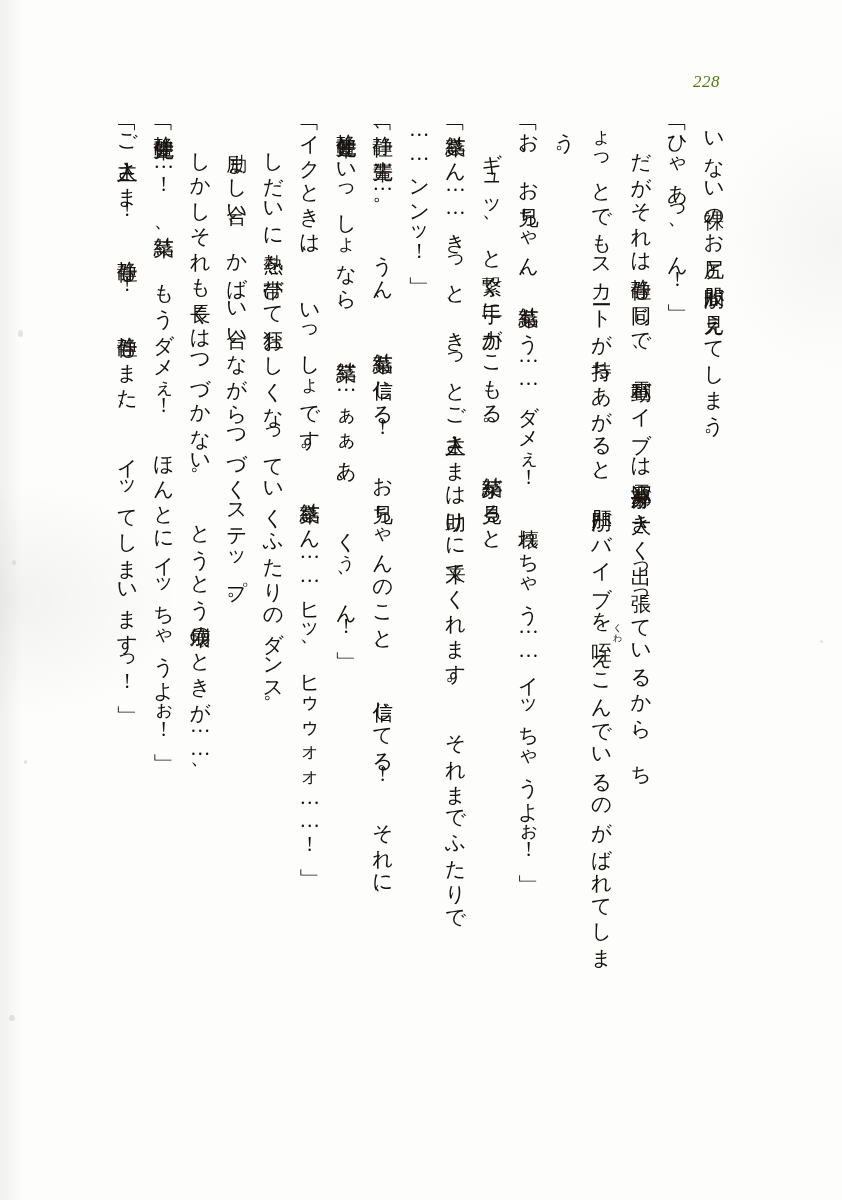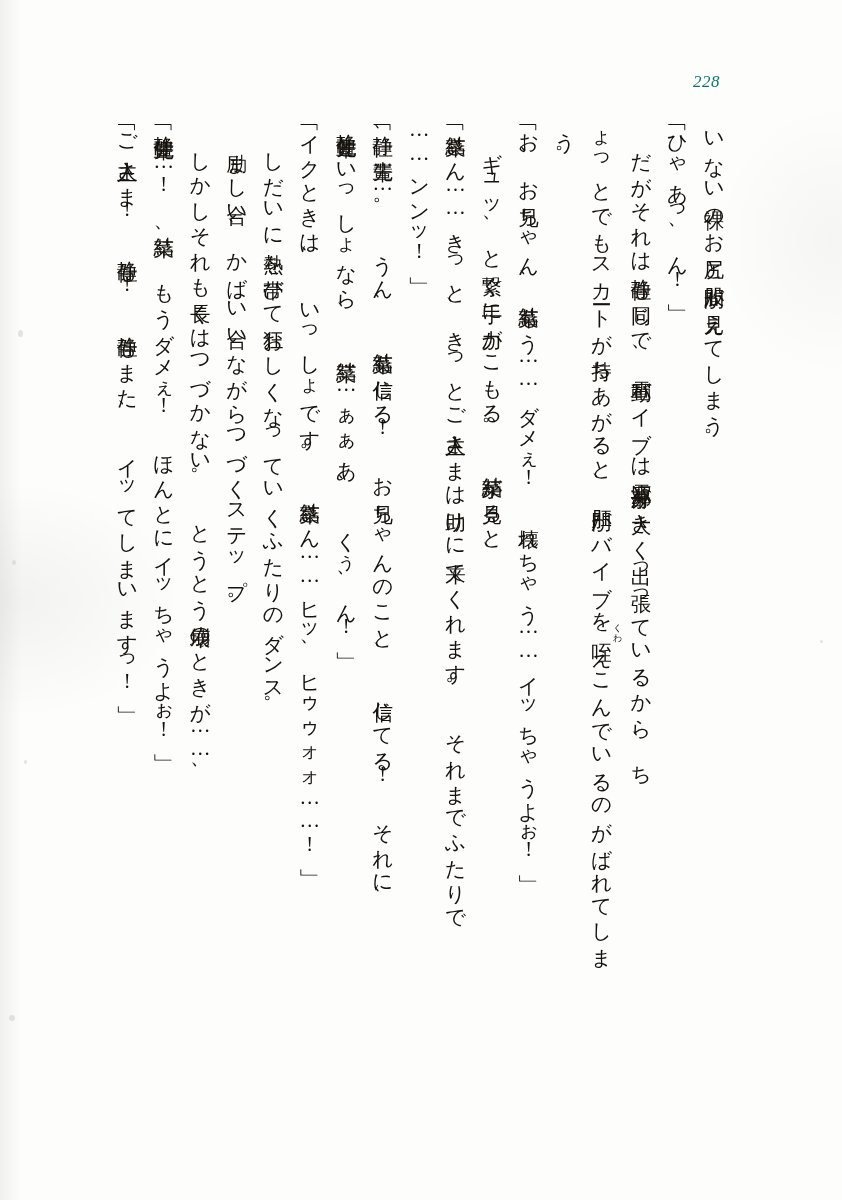--- a/index.html
+++ b/index.html
@@ -34,21 +34,21 @@
     border-radius: 50%;
     opacity: .55;
   }
 
   .page-number {
     position: absolute;
     top: 72px;
     right: 122px;
     font-size: 17px;
     font-style: italic;
-    color: #0f766e;
+    color: #4d7c0f;
     letter-spacing: .5px;
   }
 
   
   .body-text {
     position: absolute;
     top: 118px;
     right: 110px;
     height: 960px;
     width: 620px;

